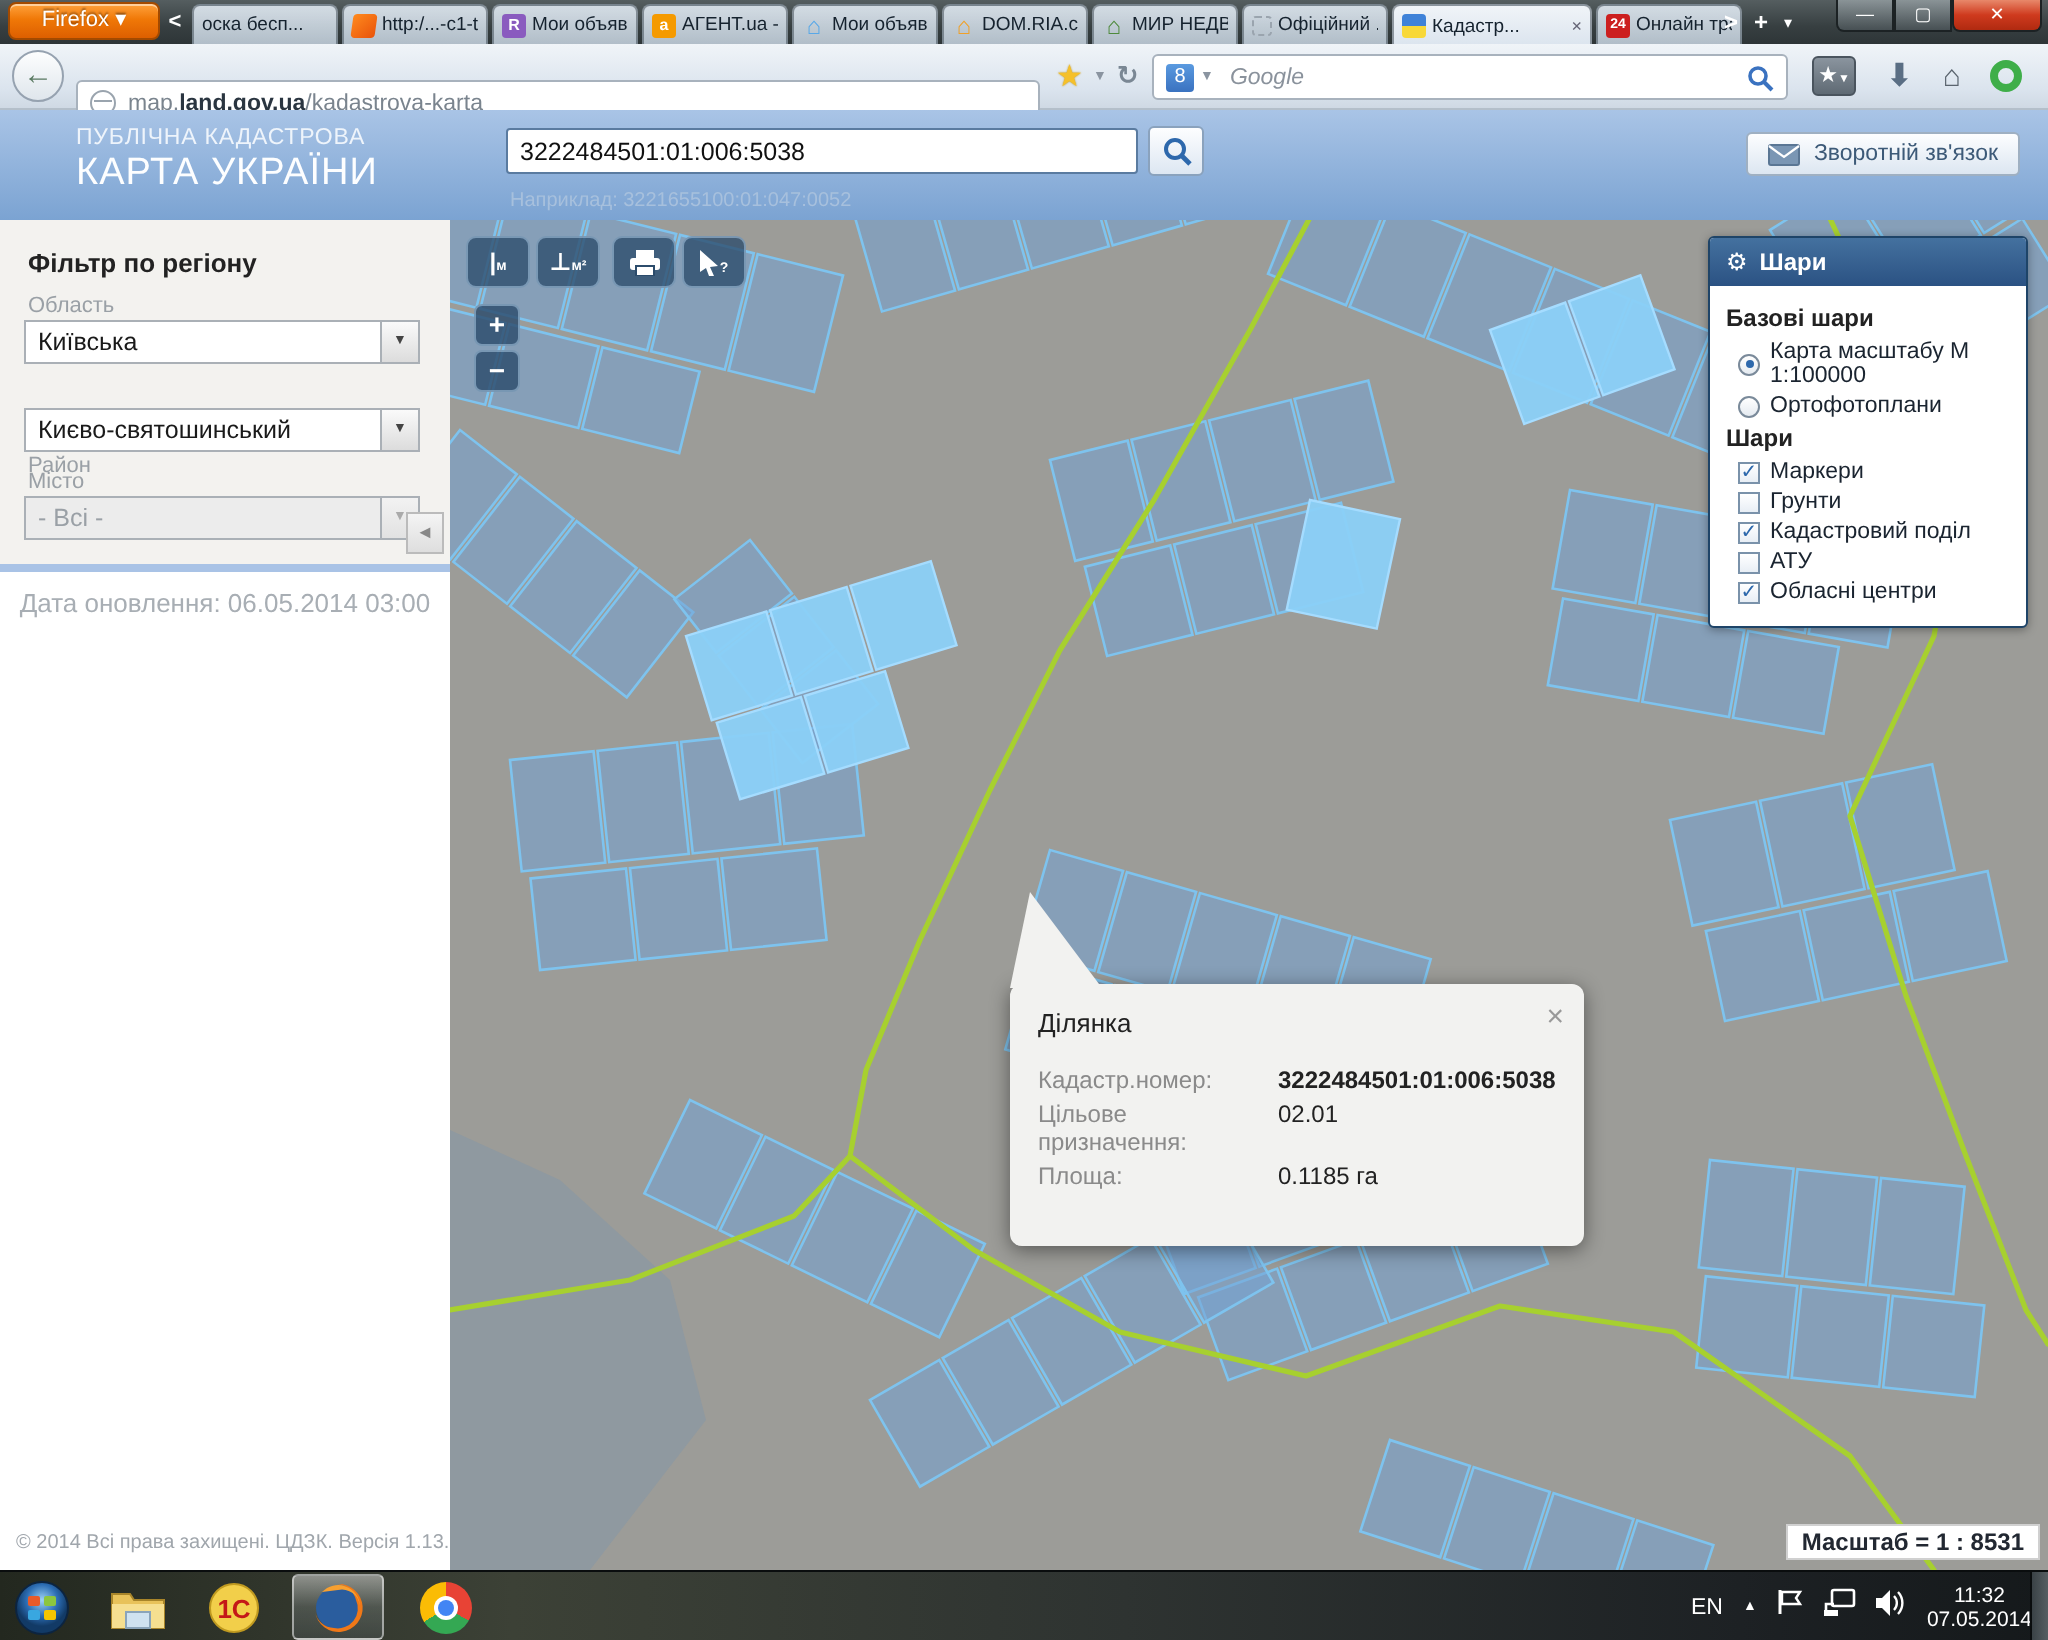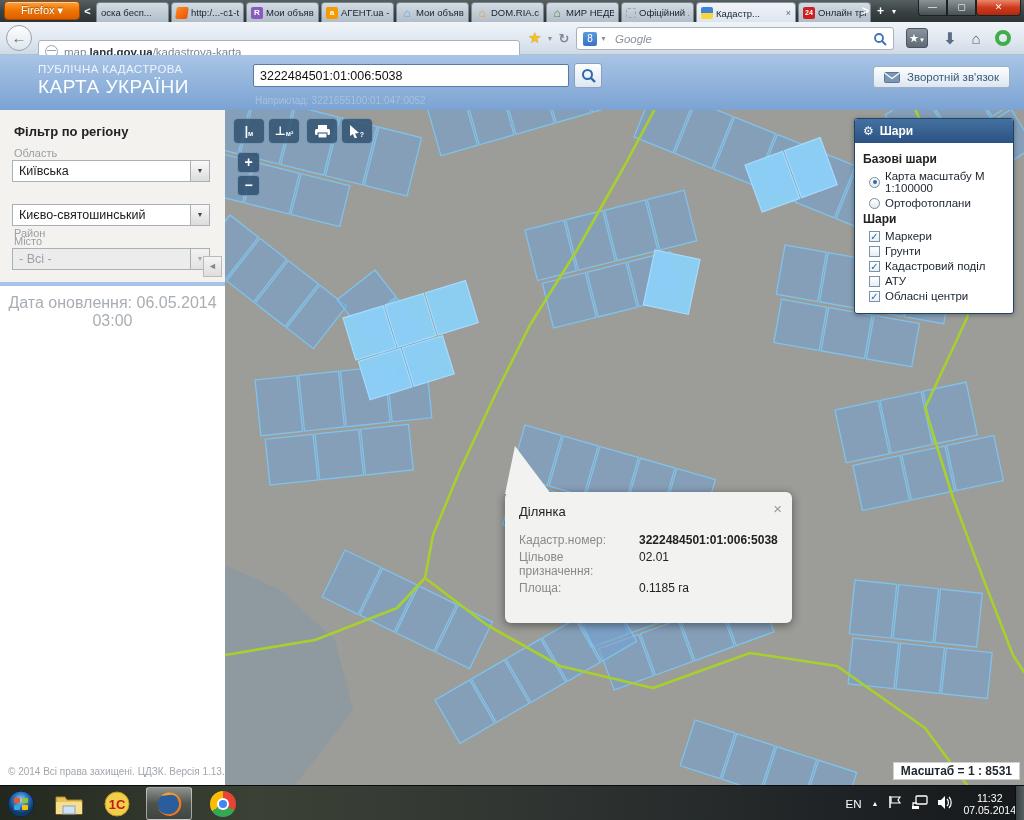--- a/index.html
+++ b/index.html
@@ -95,21 +95,21 @@
     display:flex; align-items:center; }
   .sel .sv { flex:1; font-size:12.5px; color:#1a1a1a; padding-left:6px; white-space:nowrap; overflow:hidden; }
   .sel .sbtn { width:19px; height:100%; border-left:1px solid #aab0b6; background:linear-gradient(#fafafa,#dcdcdc);
     font-size:7px; color:#444; text-align:center; line-height:20px; flex:none; }
   .sel.disabled { background:#ececec; }
   .sel.disabled .sv { color:#9aa0a6; }
   .sel.disabled .sbtn { color:#aaa; background:linear-gradient(#f2f2f2,#e2e2e2); }
   .collapse { position:absolute; left:203px; top:146px; width:19px; height:21px; background:linear-gradient(#f4f4f4,#dedede);
     border:1px solid #bbb; font-size:9px; color:#888; text-align:center; line-height:19px; }
   .bluesep { position:absolute; left:0; top:172px; width:225px; height:4px; background:#a9c3e6; }
-  .updated { position:absolute; left:0; top:184px; width:225px; text-align:center; font-size:16px; color:#a8aeb4; }
+  .updated { position:absolute; left:0; top:184px; width:225px; text-align:center; font-size:13px; color:#a8aeb4; }
   .copyright { position:absolute; left:8px; top:656px; font-size:10px; color:#a0a6ac; }
 
   
   .map { position:absolute; left:225px; top:110px; width:799px; height:675px; background:#9c9c98; overflow:hidden; }
   .mtool { position:absolute; display:flex; gap:3px; }
   .mbtn { width:32px; height:26px; border-radius:5px; background:rgba(44,76,108,.78);
     border:1px solid rgba(170,200,225,.55); color:#fff; display:flex; align-items:center; justify-content:center;
     font-size:12px; font-weight:bold; }
   .mbtn small { font-size:7px; margin-top:4px; }
   .zbtn { position:absolute; left:12px; width:23px; height:21px; border-radius:4px; background:rgba(44,76,108,.82);

